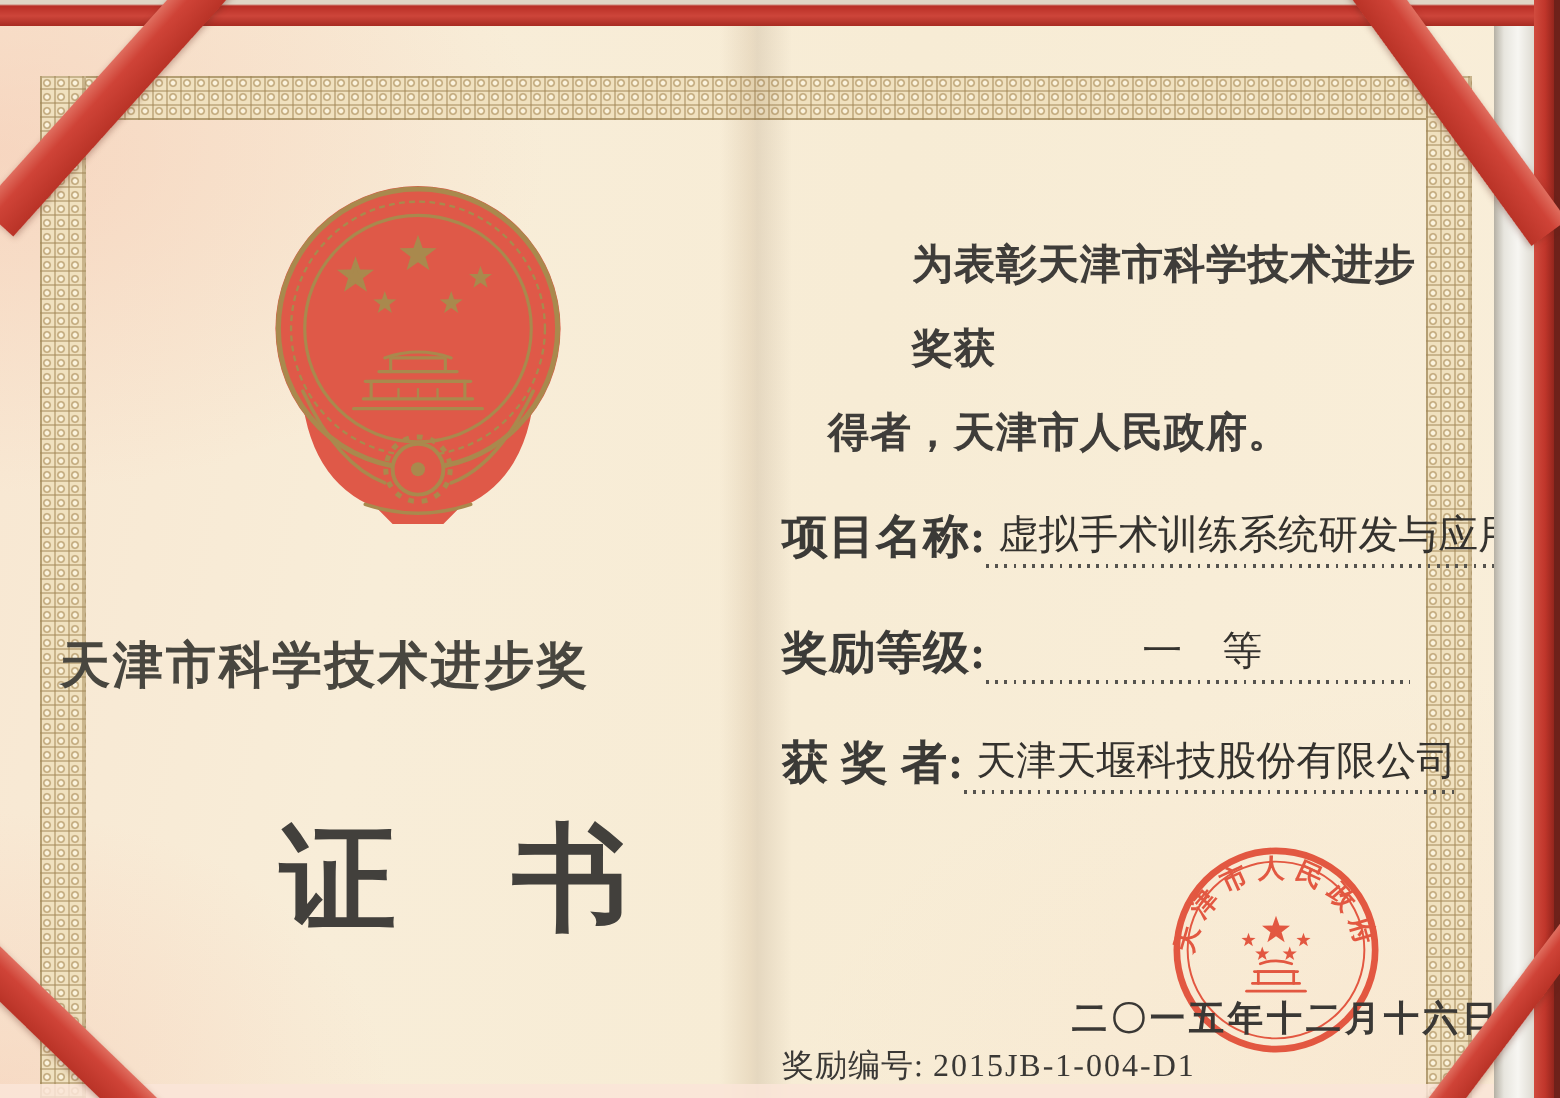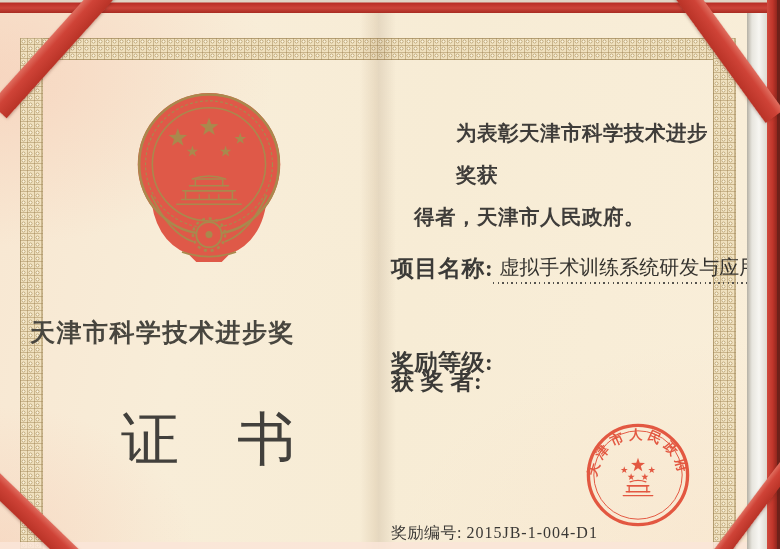--- a/index.html
+++ b/index.html
@@ -45,30 +45,30 @@
     box-shadow:0 1px 3px rgba(100,40,30,0.35);}
   .ribbon-tl{left:-30px;top:36px;width:172px;transform:rotate(-48deg);}
   .ribbon-tr{left:646px;top:40px;width:162px;transform:rotate(54deg);}
   .ribbon-bl{left:-32px;top:506px;width:124px;height:20px;transform:rotate(44deg);}
   .ribbon-br{left:690px;top:504px;width:124px;height:15px;transform:rotate(-53deg);}
 
   
   .emblem{position:absolute;left:126px;top:73px;width:166px;height:182px;}
   .award-title{position:absolute;left:30px;top:303px;width:360px;text-align:left;
     font-size:25px;font-weight:700;letter-spacing:1.5px;color:#48463f;}
-  .cert-title{position:absolute;left:28px;top:388px;width:360px;text-align:center;
-    font-size:58px;font-weight:400;color:#42403c;}
+  .cert-title{position:absolute;left:47px;top:388px;width:360px;text-align:center;
+    font-size:58px;font-weight:700;color:#42403c;}
 
   
   .body-text{position:absolute;left:414px;top:99px;width:314px;font-size:20.5px;line-height:42px;
     font-weight:600;color:#3f3d3a;letter-spacing:0.5px;}
   .body-text .indent{display:block;padding-left:42px;}
   .body-text .line2{display:block;}
   .field-row{position:absolute;left:391px;width:314px;display:flex;align-items:flex-end;}
-  .row1{top:240px;} .row2{top:298px;margin-top:36px;} .row3{top:353px;}
+  .row1{top:240px;} .row2{top:298px;} .row3{top:353px;}
   .field-label{font-size:23px;font-weight:700;color:#3b3a37;white-space:nowrap;letter-spacing:0.5px;}
   .field-value{flex:1;text-align:center;font-size:20px;color:#34322e;padding:0 2px 3px 6px;white-space:nowrap;
     background:repeating-linear-gradient(90deg,#55534e 0 1.4px,rgba(0,0,0,0) 1.4px 4.6px) left bottom/100% 2px no-repeat;}
   .seal{position:absolute;left:584px;top:408px;width:108px;height:108px;mix-blend-mode:multiply;opacity:0.93;}
   .issue-date{position:absolute;left:536px;top:484px;width:235px;font-size:17.5px;letter-spacing:2px;
     font-weight:600;color:#3a3835;z-index:2;}
   .award-no{position:absolute;left:391px;top:510px;font-size:16px;color:#3a3835;letter-spacing:0.5px;}
   .award-no .num{letter-spacing:1px;}
 </style>
 </head>
@@ -125,23 +125,25 @@
       <span class="indent">为表彰天津市科学技术进步奖获</span>
       <span class="line2">得者，天津市人民政府。</span>
     </div>
 
     <div class="field-row row1">
       <span class="field-label">项目名称:</span>
       <span class="field-value">虚拟手术训练系统研发与应用</span>
     </div>
     <div class="field-row row2">
       <span class="field-label">奖励等级:</span>
+      <span class="field-value">一　等</span>
     </div>
     <div class="field-row row3">
       <span class="field-label">获 奖 者:</span>
+      <span class="field-value">天津天堰科技股份有限公司</span>
     </div>
 
     <svg class="seal" viewBox="0 0 110 110">
       <defs>
         <path id="sealArc" d="M 13,60 A 42,42 0 0 1 97,60" fill="none"></path>
         <path id="star2" d="M0,-10 L2.35,-3.24 L9.51,-3.09 L3.8,1.24 L5.88,8.09 L0,4 L-5.88,8.09 L-3.8,1.24 L-9.51,-3.09 L-2.35,-3.24 Z"></path>
       </defs>
       <circle cx="55" cy="55" r="50.5" fill="none" stroke="#e85340" stroke-width="3.4"></circle>
       <circle cx="55" cy="55" r="45" fill="none" stroke="#e85340" stroke-width="1"></circle>
       <text font-size="13.5" fill="#e85340" letter-spacing="4.5" font-weight="700">
@@ -155,20 +157,21 @@
         <use href="#star2" transform="translate(69,50) scale(0.38)"></use>
       </g>
       <g fill="none" stroke="#e85340" stroke-width="1.4" stroke-linecap="round">
         <path d="M40,76 L70,76"></path>
           <path d="M43,72 L67,72"></path>
         <path d="M46,72 L46,66 L64,66 L64,72"></path>
           <path d="M44,66 L66,66"></path>
         <path d="M47,62 Q55,59 63,62"></path>
       </g>
     </svg>
+    <div class="issue-date">二〇一五年十二月十六日</div>
     <div class="award-no">
       <span>奖励编号:</span>
       <span class="num">2015JB-1-004-D1</span>
     </div>
 
     <div class="bottom-light"></div>
   </div>
 
   <div class="edge-white-right"></div>
   <div class="cover-top"></div>

